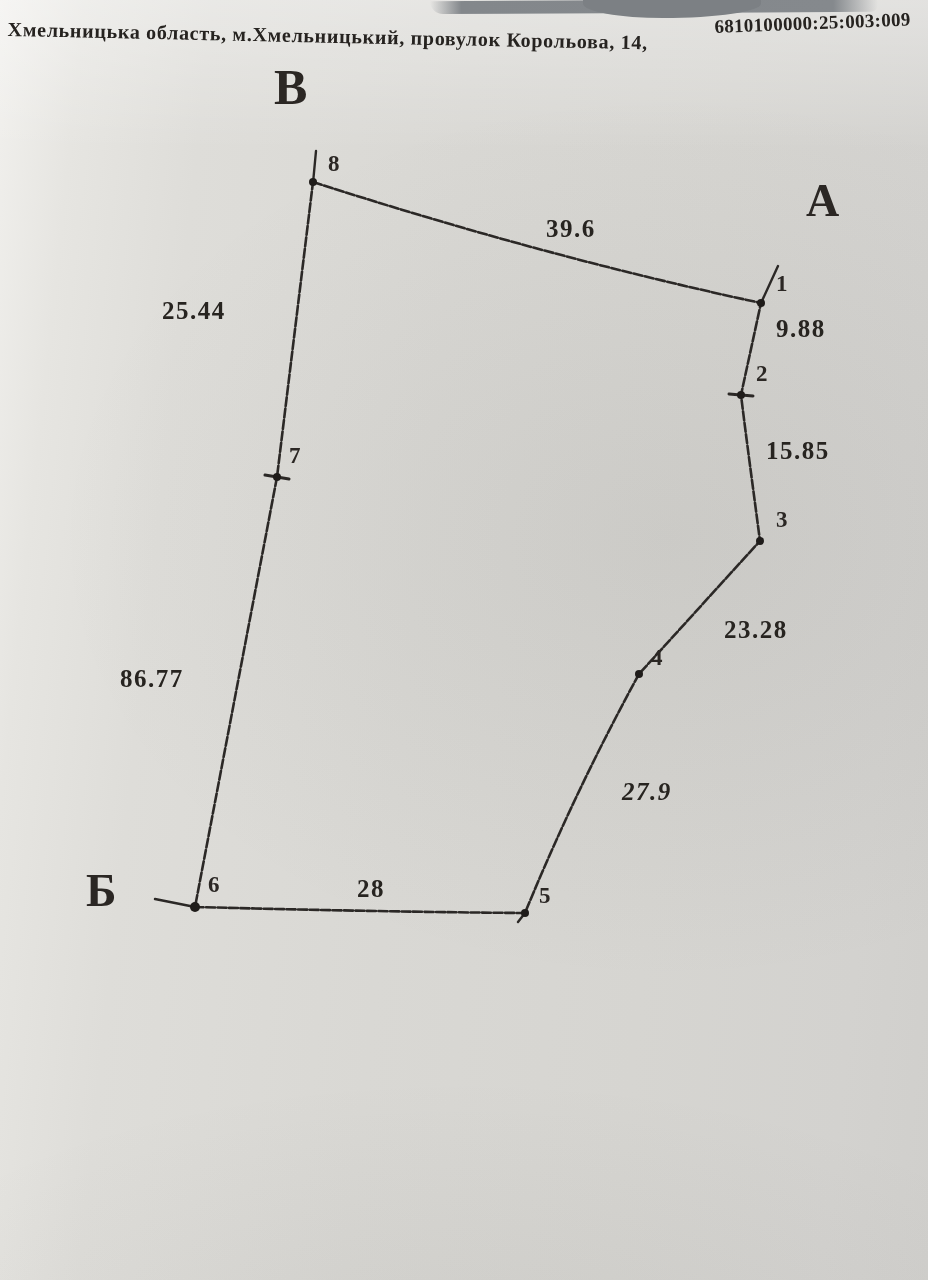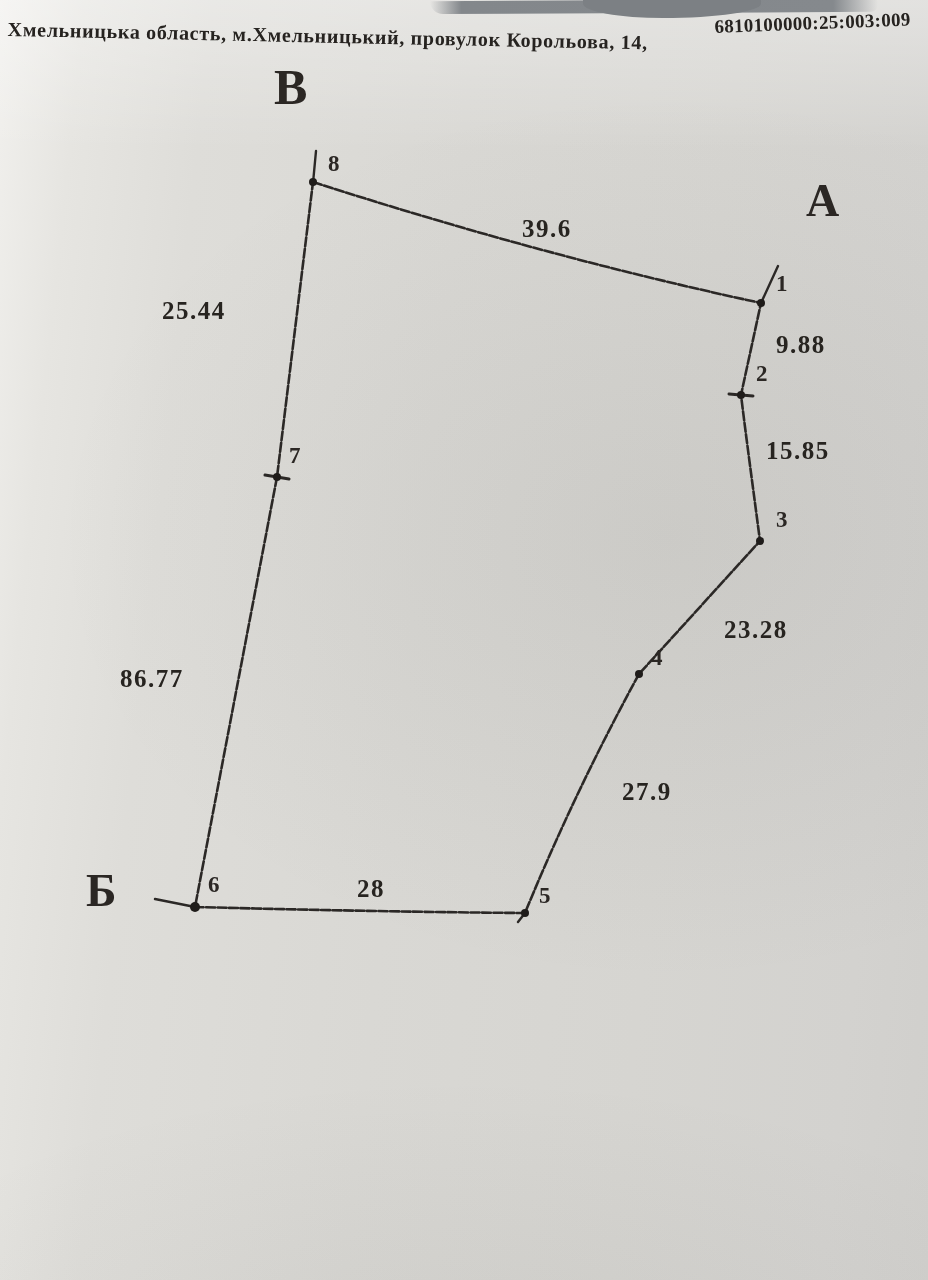--- a/index.html
+++ b/index.html
@@ -98,22 +98,22 @@
 
   <div class="vnum" style="left:776px; top:272px;">1</div>
   <div class="vnum" style="left:756px; top:362px;">2</div>
   <div class="vnum" style="left:776px; top:508px;">3</div>
   <div class="vnum" style="left:651px; top:646px;">4</div>
   <div class="vnum" style="left:539px; top:884px;">5</div>
   <div class="vnum" style="left:208px; top:873px;">6</div>
   <div class="vnum" style="left:289px; top:444px;">7</div>
   <div class="vnum" style="left:328px; top:152px;">8</div>
 
-  <div class="len" style="left:522px; top:216px;">39.6</div>
-  <div class="len" style="left:776px; top:316px;margin-top:16px;">9.88</div>
+  <div class="len" style="left:546px; top:216px;">39.6</div>
+  <div class="len" style="left:776px; top:316px;">9.88</div>
   <div class="len" style="left:766px; top:438px;">15.85</div>
   <div class="len" style="left:724px; top:617px;">23.28</div>
-  <div class="len" style="left:622px; top:779px;">27.9</div>
+  <div class="len" style="left:622px; top:779px;font-style:italic;">27.9</div>
   <div class="len" style="left:357px; top:876px;">28</div>
   <div class="len" style="left:120px; top:666px;">86.77</div>
   <div class="len" style="left:162px; top:298px;">25.44</div>
 
 </div>
 
 </body></html>

